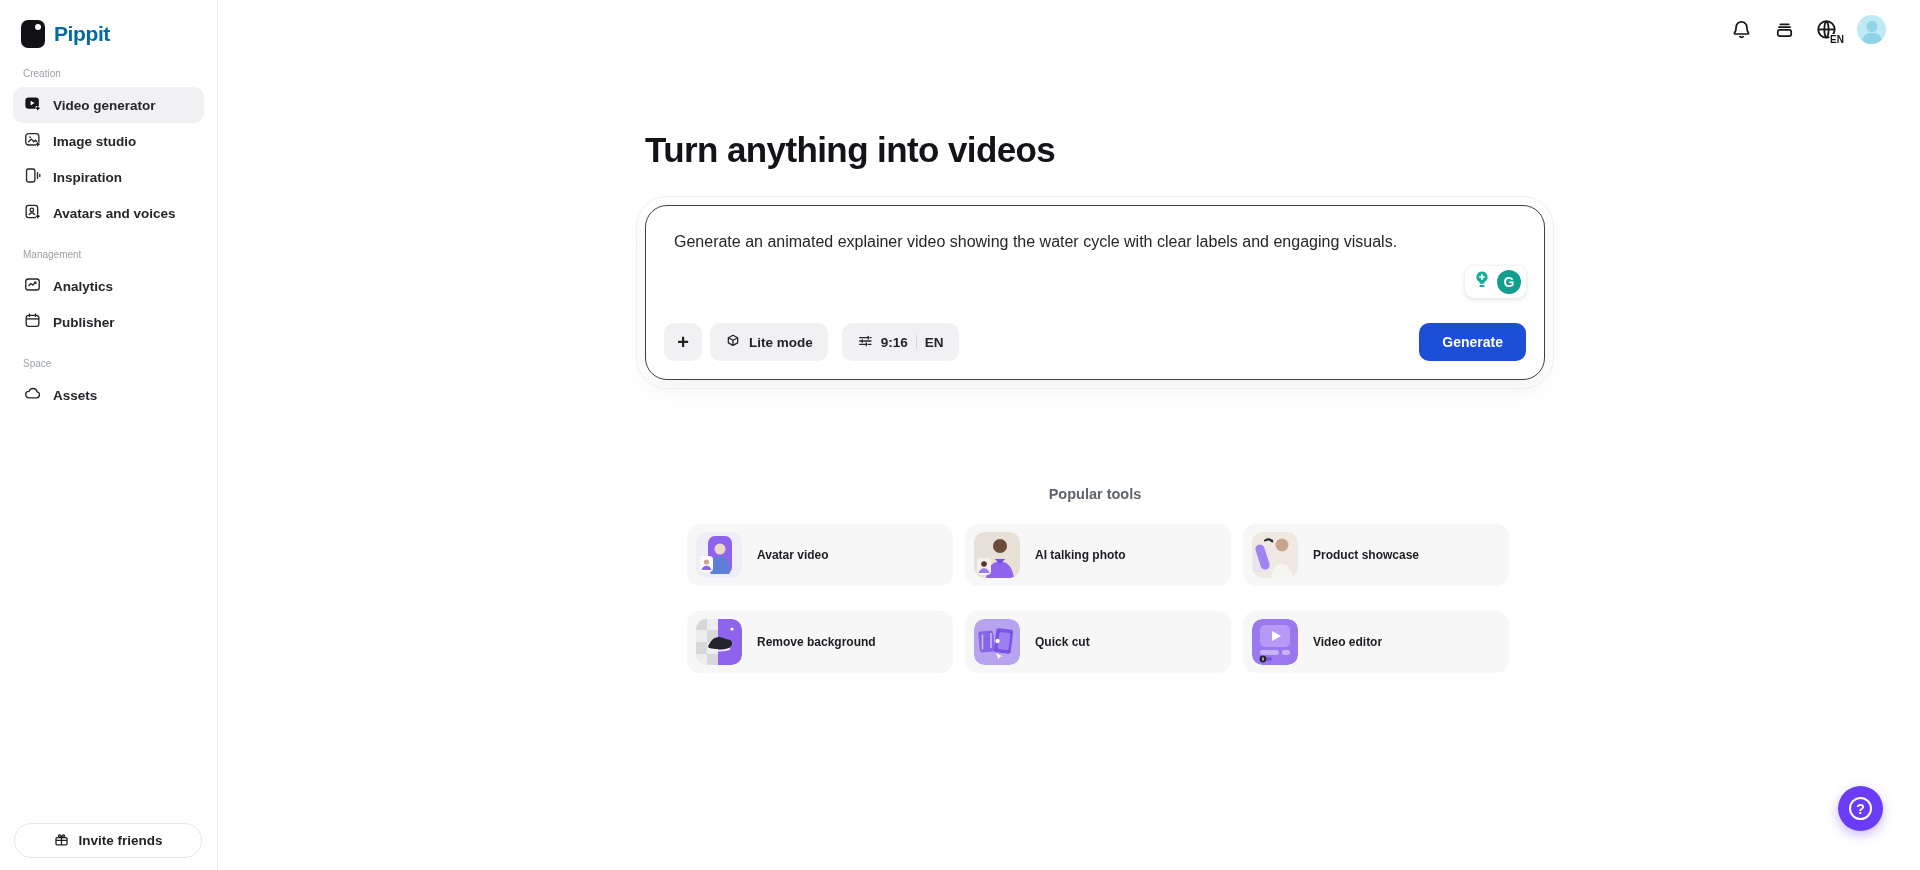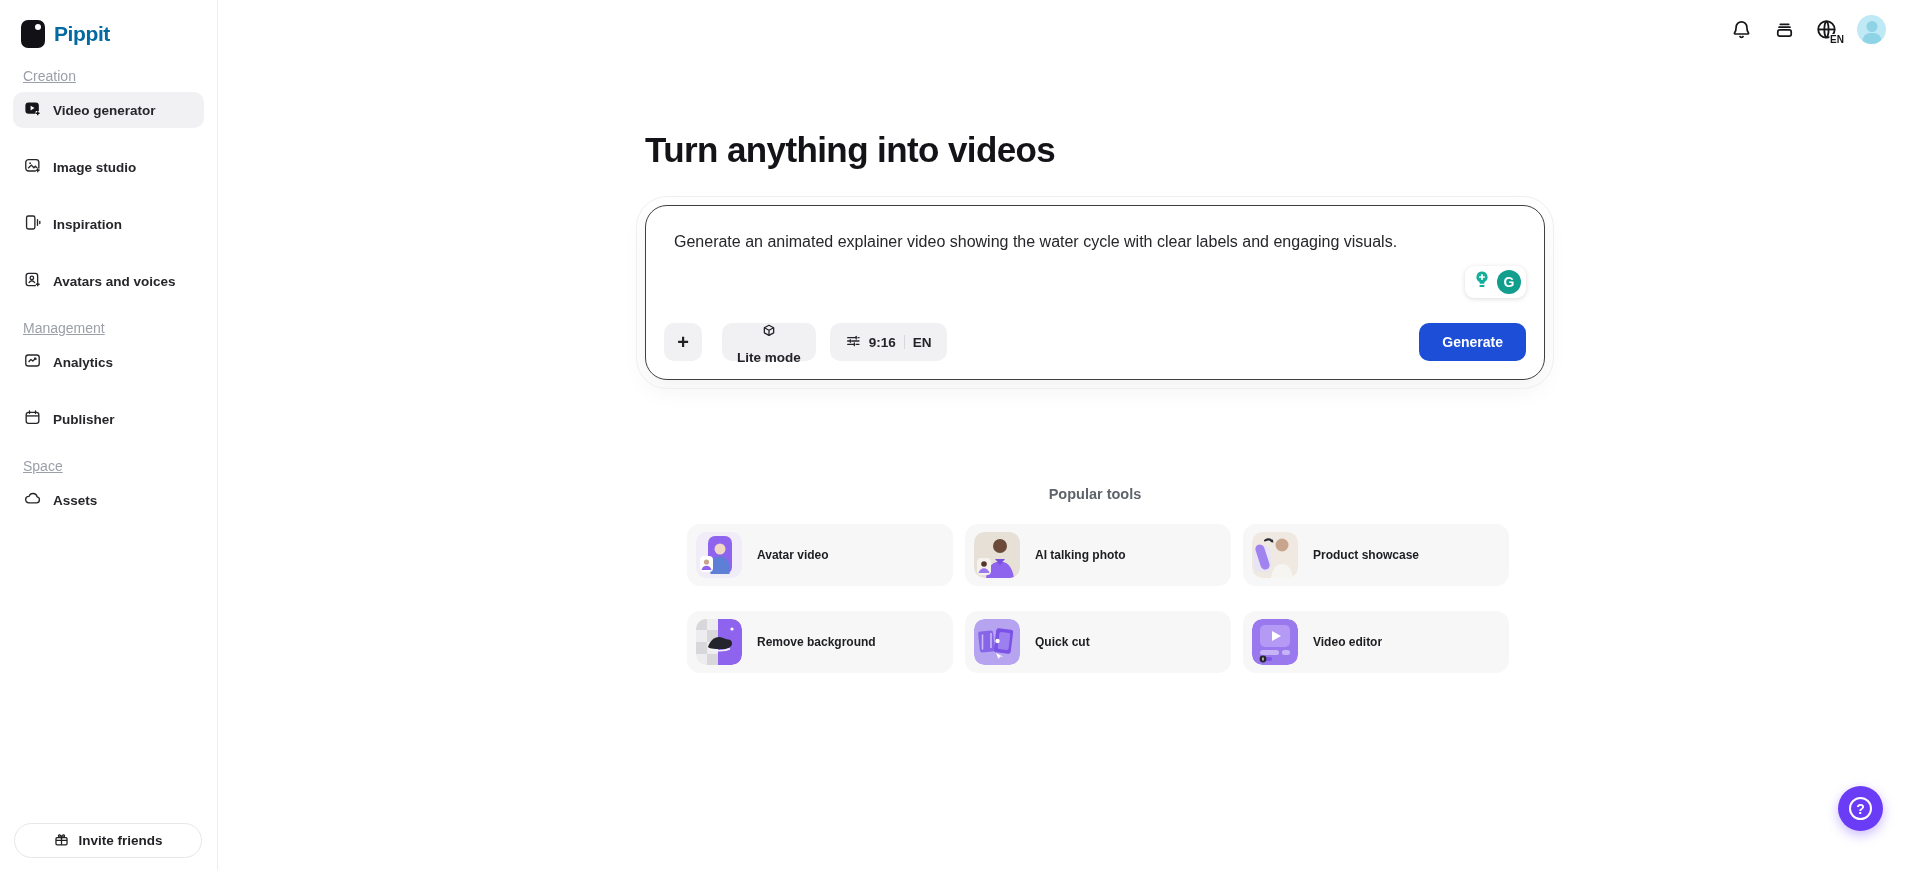--- a/index.html
+++ b/index.html
@@ -6,25 +6,25 @@
   html,body { background:#fff; }
   body { font-family:"Liberation Sans", sans-serif; color:#1f2023; }
   .app { position:relative; width:1920px; height:870px; background:#fff; overflow:hidden; }
 
   
   .sidebar { position:absolute; left:0; top:0; width:218px; height:870px; border-right:1px solid #ededef; background:#fff; padding:18px 13px 14px; }
   .logo-row { display:flex; align-items:center; gap:9px; padding-left:8px; height:32px; }
   .logo-mark { position:relative; width:24px; height:28px; background:#121216; border-radius:7px; }
   .logo-mark::after { content:""; position:absolute; right:4px; top:4px; width:6px; height:6px; background:#fff; border-radius:50%; }
   .logo-text { font-size:21px; font-weight:800; letter-spacing:-0.4px; color:#0369a1; }
-  .nav-item { display:flex; align-items:center; gap:11px; height:36px; padding:0 10px; border-radius:10px; font-size:13.5px; font-weight:600; color:#26262b; cursor:pointer; margin-bottom:21px; }
+  .nav-item { display:flex; align-items:center; gap:11px; height:36px; padding:0 10px; border-radius:10px; font-size:13.5px; font-weight:600; color:#26262b; cursor:pointer; margin-bottom:0; }
   .nav-item svg { flex:0 0 auto; }
   .nav-item.active { background:#f1f1f3; font-weight:700; }
   .nav-item.home { margin-top:22px; margin-bottom:0; }
-  .section-label { font-size:14px; color:#9ba0a8; padding:0 10px; margin:18px 0 8px;text-decoration:underline; }
+  .section-label { font-size:10px; color:#9ba0a8; padding:0 10px; margin:18px 0 8px; }
   .invite-btn { position:absolute; left:14px; bottom:12px; width:188px; height:35px; border:1px solid #e7e7ea; border-radius:18px; background:#fff; display:flex; align-items:center; justify-content:center; gap:8px; font-size:13.5px; font-weight:700; color:#1f2023; cursor:pointer; }
 
   
   .header-actions { position:absolute; top:15px; right:34px; display:flex; align-items:center; gap:17px; }
   .hicon { width:26px; height:26px; display:flex; align-items:center; justify-content:center; cursor:pointer; position:relative; }
   .globe-wrap { position:relative; }
   .globe-en { position:absolute; right:-4px; bottom:-2px; font-size:10px; font-weight:800; color:#17171a; text-shadow:-1px -1px 0 #fff,1px -1px 0 #fff,-1px 1px 0 #fff,1px 1px 0 #fff; }
   .avatar { width:29px; height:29px; border-radius:50%; background:#bfe9f4; overflow:hidden; position:relative; cursor:pointer; }
   .avatar::before { content:""; position:absolute; left:50%; top:6px; transform:translateX(-50%); width:11px; height:11px; border-radius:50%; background:#8fd3e6; }
   .avatar::after { content:""; position:absolute; left:50%; top:18px; transform:translateX(-50%); width:19px; height:14px; border-radius:8px 8px 0 0; background:#8fd3e6; }
@@ -34,21 +34,21 @@
 
   
   .prompt-card { position:absolute; left:645px; top:205px; width:900px; height:175px; background:#fff; border:1px solid #404040; border-radius:22px; box-shadow:0 10px 26px rgba(0,0,0,0.05); }
   .prompt-card::after { content:""; position:absolute; inset:-10px; border:1px solid #efeff1; border-radius:31px; pointer-events:none; }
   .prompt-input { display:block; width:836px; height:70px; margin:24px 28px 0; border:none; outline:none; resize:none; font-family:"Liberation Sans", sans-serif; font-size:16px; line-height:1.45; color:#26262b; background:transparent; }
   .grammarly-pill { position:absolute; right:18px; top:60px; height:32px; padding:3px 5px; background:#fff; border-radius:9px; box-shadow:0 1px 5px rgba(0,0,0,0.14); display:flex; align-items:center; gap:3px; cursor:pointer; }
   .g-circle { width:24px; height:24px; border-radius:50%; background:#119e8c; color:#fff; font-size:14px; font-weight:800; display:flex; align-items:center; justify-content:center; }
   .prompt-bar { position:absolute; left:18px; right:18px; bottom:18px; display:flex; align-items:center; }
   .add-btn { width:38px; height:38px; border-radius:10px; background:#f1f1f3; border:none; font-size:20px; font-weight:600; color:#222; cursor:pointer; line-height:1; }
   .pill { height:38px; border-radius:10px; background:#f1f1f3; display:flex; align-items:center; gap:8px; padding:0 15px; font-size:13.5px; font-weight:700; color:#232328; cursor:pointer; }
-  .pill.lite { margin-left:20px;flex-direction:column; }
+  .pill.lite { margin-left:8px; }
   .pill.ratio { margin-left:14px; }
   .pill-divider { width:1px; height:14px; background:#d7d7dc; }
   .generate-btn { margin-left:auto; height:38px; padding:0 23px; border:none; border-radius:10px; background:#1d4ed8; color:#fff; font-size:14px; font-weight:700; cursor:pointer; font-family:"Liberation Sans", sans-serif; }
 
   
   .popular-title { position:absolute; left:645px; top:486px; width:900px; text-align:center; font-size:14.5px; font-weight:600; color:#5f636b; }
   .tools-grid { position:absolute; left:687px; top:524px; display:grid; grid-template-columns:repeat(3,266px); grid-auto-rows:62px; gap:25px 12px; }
   .tool-card { background:#f7f7f8; border-radius:13px; display:flex; align-items:center; gap:15px; padding:0 9px; cursor:pointer; }
   .tool-thumb { width:46px; height:46px; border-radius:10px; overflow:hidden; flex:0 0 auto; }
   .tool-label { font-size:12px; font-weight:700; color:#1d1e22; }

